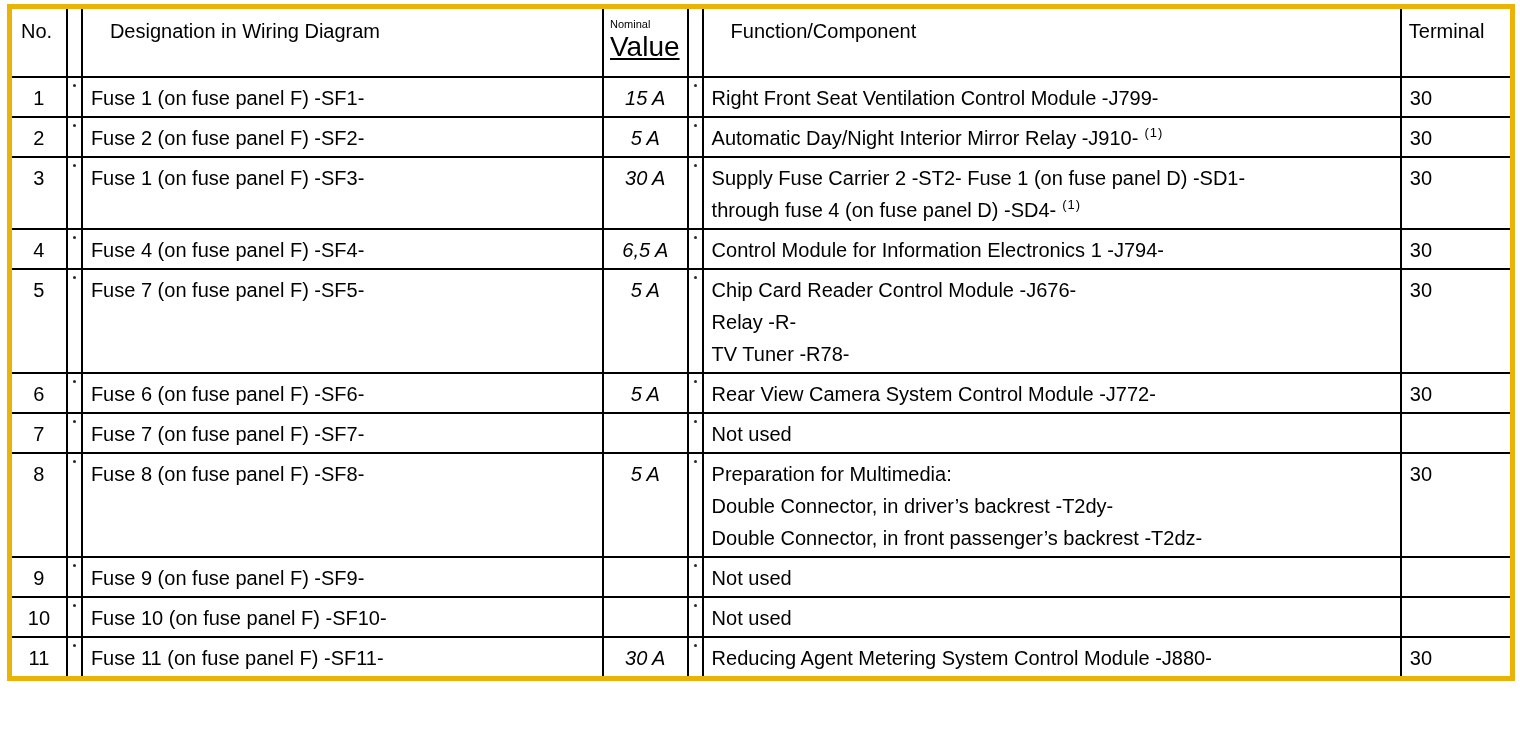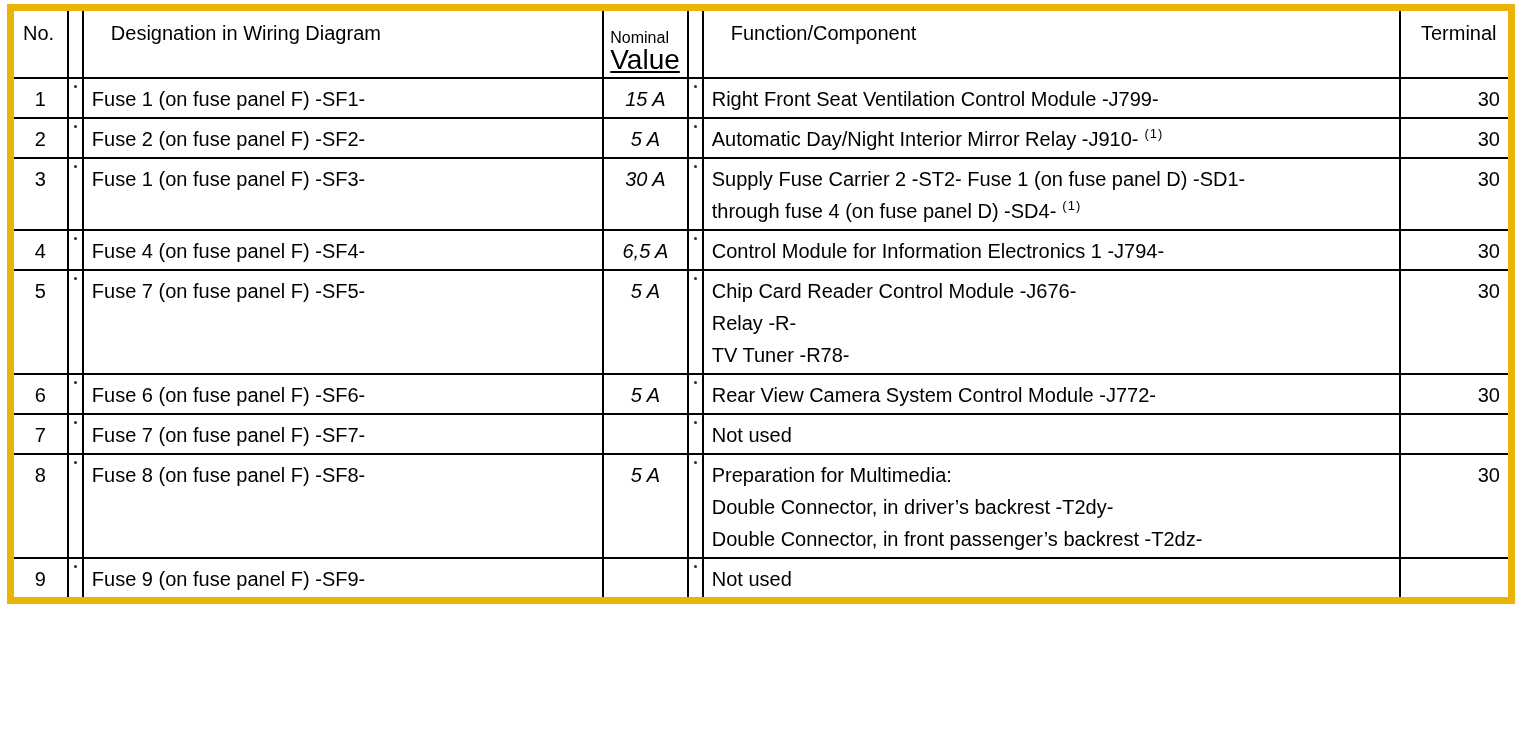--- a/index.html
+++ b/index.html
@@ -11,21 +11,21 @@
     height: 746px;
     overflow: hidden;
     font-family: "Liberation Sans", sans-serif;
     color: #000000;
   }
   table.fuse-table {
     border-collapse: collapse;
     table-layout: fixed;
     width: 1508px;
     margin: 4px 0 0 7px;
-    border: 7px solid #eab308;
+    border: 5px solid #eab308;
   }
   col.c-no  { width: 57px; }
   col.c-nar { width: 15px; }
   col.c-des { width: 518px; }
   col.c-val { width: 84px; }
   col.c-nr2 { width: 15px; }
   col.c-fun { width: 694px; }
   col.c-ter { width: 111px; }
   th, td {
     border: 2px solid #000000;
@@ -39,27 +39,26 @@
     white-space: nowrap;
   }
   thead tr { height: 70px; }
   tbody tr { height: 40px; }
   thead th { padding-top: 6px; padding-left: 27px; }
   td.cell-no { text-align: center; padding-left: 2px; padding-right: 2px; }
   th.hdr-no  { padding-left: 9px; }
   td.cell-nar, th.hdr-nar { padding: 0; }
   td.cell-val { text-align: center; padding-left: 2px; padding-right: 2px; font-style: italic; }
   th.hdr-val { padding-left: 6px; padding-right: 2px; }
-  td.cell-ter { text-align: right; }
-  th.hdr-ter { padding-left: 20px; }
+  td.cell-ter { text-align: left; }
+  th.hdr-ter { padding-left: 7px; }
   .hdr-nominal-small {
-    font-size: 16px;
+    font-size: 11px;
     line-height: 19px;
     display: block;
-    margin-top: 11px;
   }
   .hdr-nominal-big {
     font-size: 28px;
     line-height: 26px;
     display: block;
     text-decoration: underline;
   }
   .fn-line { line-height: 32px; }
   sup.footnote {
     font-size: 13px;
@@ -247,16 +246,46 @@
     <td class="cell-val"></td>
     <td class="cell-nar">
           <span class="dot"></span>
         </td>
     <td class="cell-fun">
           <div class="fn-line">Not used</div>
         </td>
     <td class="cell-ter"></td>
   </tr>
 
-
+  <tr>
+    <td class="cell-no">10</td>
+    <td class="cell-nar">
+          <span class="dot"></span>
+        </td>
+    <td class="cell-des">Fuse 10 (on fuse panel F) -SF10-</td>
+    <td class="cell-val"></td>
+    <td class="cell-nar">
+          <span class="dot"></span>
+        </td>
+    <td class="cell-fun">
+          <div class="fn-line">Not used</div>
+        </td>
+    <td class="cell-ter"></td>
+  </tr>
+
+  <tr>
+    <td class="cell-no">11</td>
+    <td class="cell-nar">
+          <span class="dot"></span>
+        </td>
+    <td class="cell-des">Fuse 11 (on fuse panel F) -SF11-</td>
+    <td class="cell-val">30 A</td>
+    <td class="cell-nar">
+          <span class="dot"></span>
+        </td>
+    <td class="cell-fun">
+          <div class="fn-line">Reducing Agent Metering System Control Module -J880-</div>
+        </td>
+    <td class="cell-ter">30</td>
+  </tr>
 
 </tbody>
 </table>
 
 </body></html>

